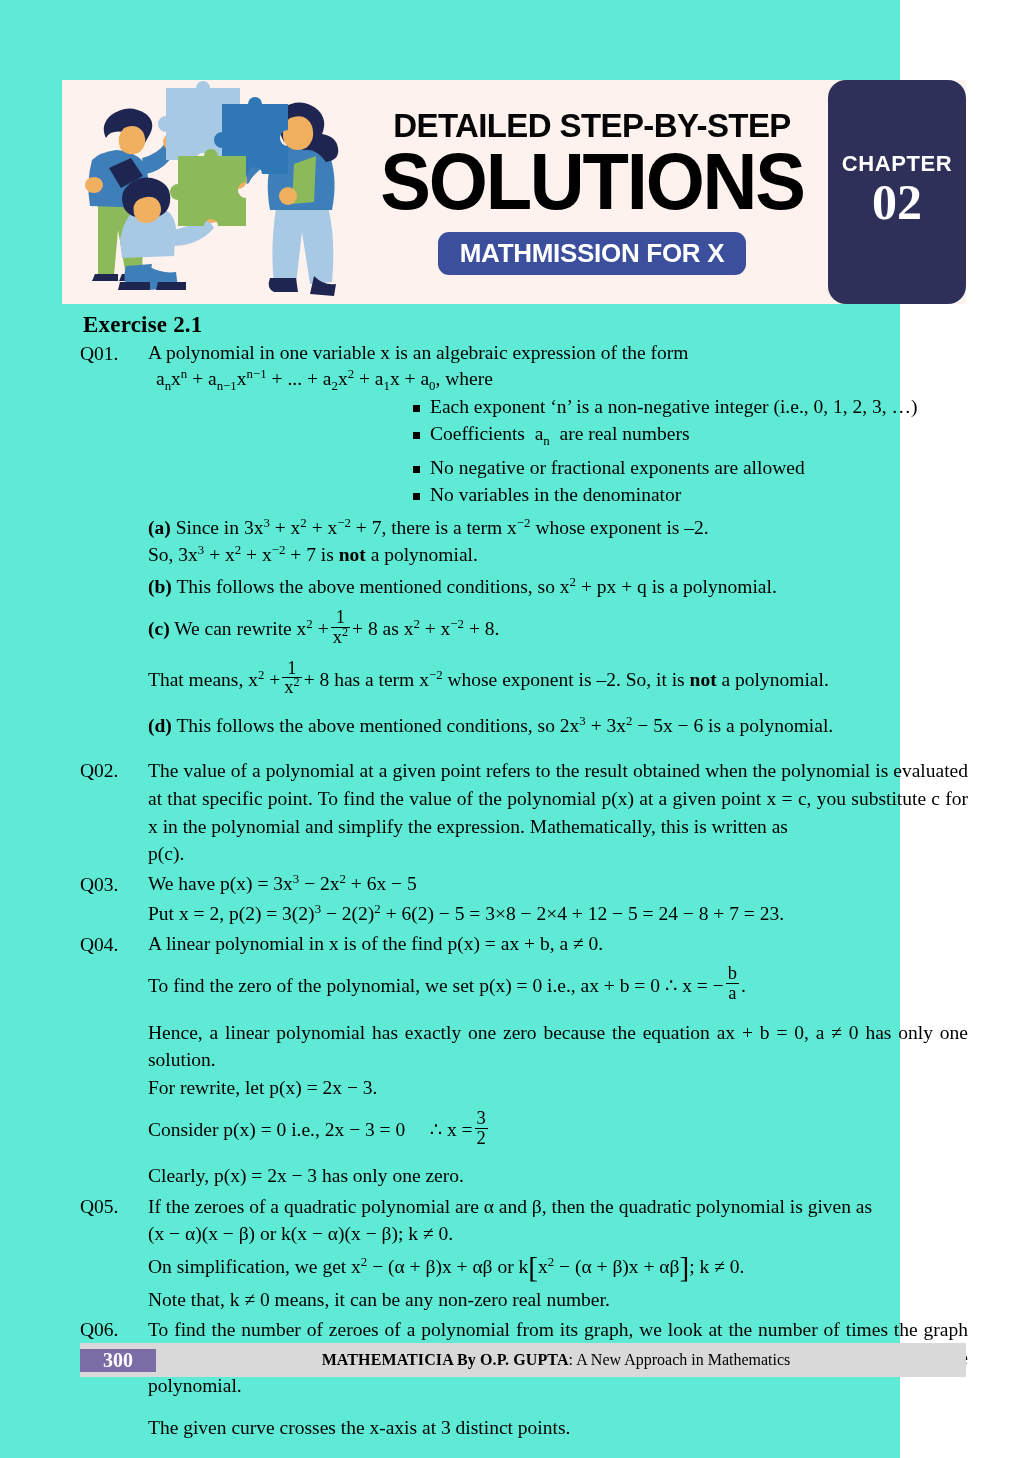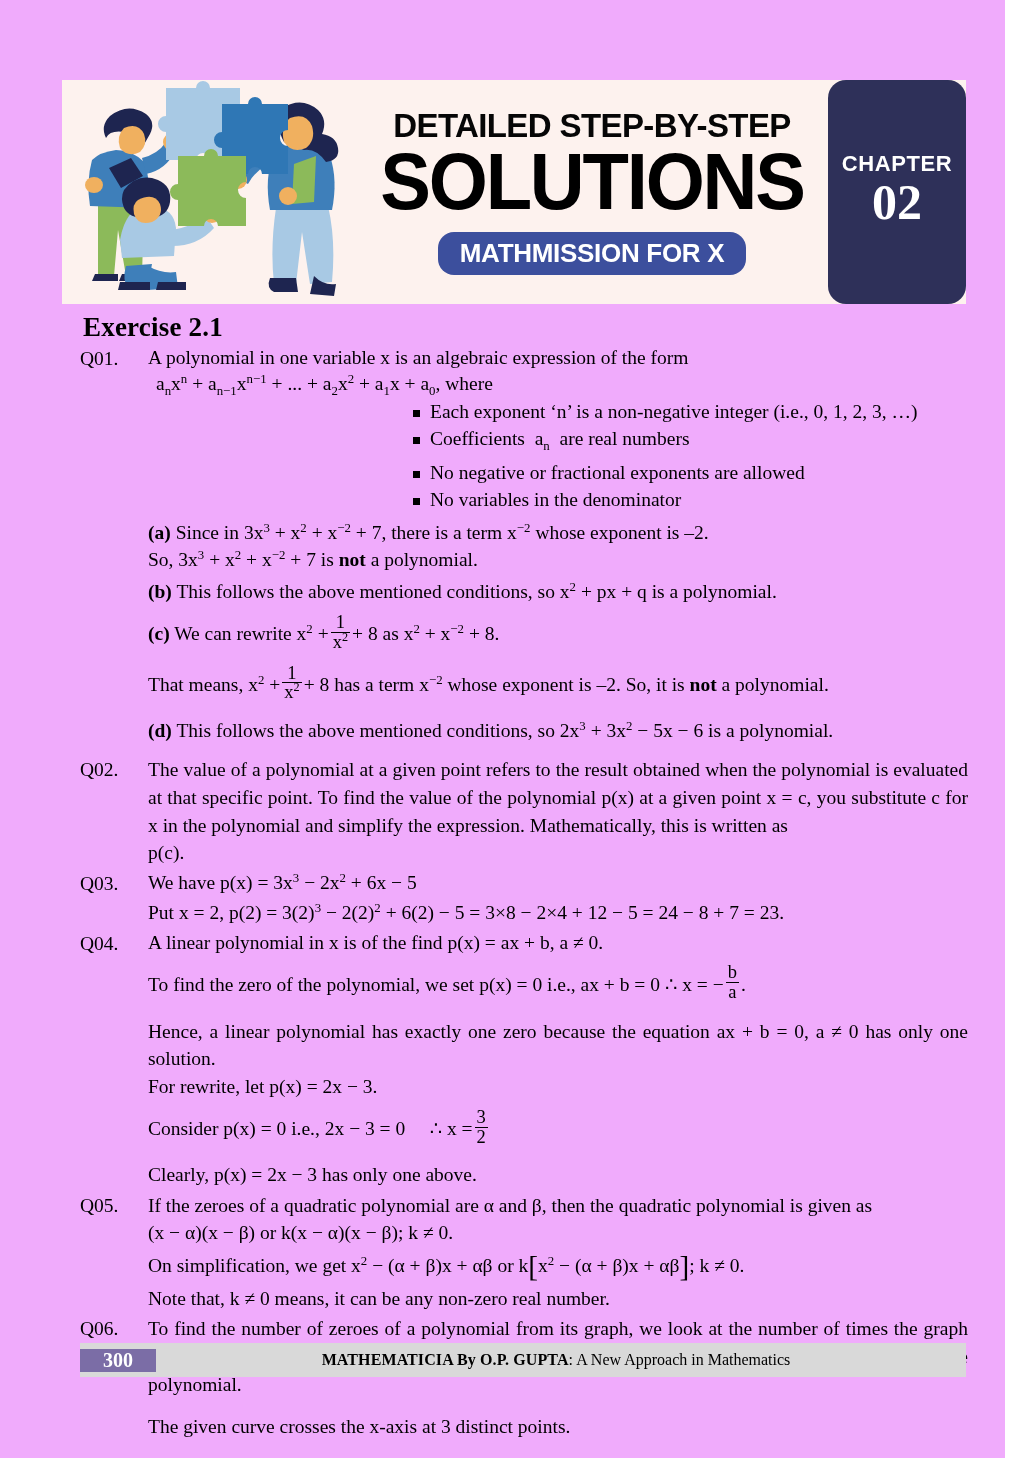--- a/index.html
+++ b/index.html
@@ -6,21 +6,21 @@
     margin: 0; padding: 0;
     background: #ffffff;
   }
   body {
     width: 1028px; height: 1458px;
     font-family: "Liberation Serif", "DejaVu Serif", serif;
     color: #000;
     position: relative;
     overflow: hidden;
   }
-  .page { position: relative; width: 1005px; height: 1458px; background:#f0abfc; }
+  .page { position: relative; width: 900px; height: 1458px; background:#5eead4; }
 
   
   .banner {
     position: absolute;
     left: 62px; top: 80px;
     width: 904px; height: 224px;
     background: #fdf2ee;
     display: flex;
     align-items: stretch;
     overflow: hidden;
@@ -52,21 +52,21 @@
     letter-spacing: -2.2px;
     color: #000;
     line-height: 0.98;
     margin: 0;
     transform: scaleY(1.06);
   }
   .badge {
     margin-top: 13px;
     background: #3c4f9d;
     color: #fff;
-    border-radius: 16px;
+    border-radius: 11px;
     padding: 8px 22px 9px 22px;
     font-family: "Liberation Sans", sans-serif;
     font-weight: 700;
     font-size: 26px;
     letter-spacing: -0.3px;
     line-height: 1;
   }
   .chapter-block {
     width: 138px; flex: 0 0 138px;
     background: #2e3059;
@@ -92,21 +92,21 @@
   }
 
   
   .content {
     position: absolute;
     left: 80px; top: 312px;
     width: 888px;
   }
   .ex-title {
     font-weight: 700;
-    font-size: 27px;
+    font-size: 23px;
     letter-spacing: 0.2px;
     margin: 0 0 2px 3px;
   }
   .qrow { display: flex; align-items: flex-start; }
   .qnum {
     flex: 0 0 68px;
     font-size: 19.5px;
     line-height: 1.30;
     padding-top: 1px;
   }
@@ -322,21 +322,21 @@
 
         <div class="line gap-m">
           <b>(d)</b>
           <span>This follows the above mentioned conditions, so</span>
           <span class="math">2x<sup>3</sup> + 3x<sup>2</sup> − 5x − 6</span>
           <span>is a polynomial.</span>
         </div>
       </div>
     </div>
 
-    <div class="qrow" style="margin-top:12px;">
+    <div class="qrow" style="margin-top:18px;">
       <div class="qnum">Q02.</div>
       <div class="qbody just">
         <span>The value of a polynomial at a given point refers to the result obtained when the polynomial is evaluated at that specific point. To find the value of the polynomial</span>
         <span class="math">p(x)</span>
         <span>at a given point</span>
         <span class="math">x = c</span><span>, you substitute c for x in the polynomial and simplify the expression. Mathematically, this is written as</span>
         <br>
         <span class="math">p(c)</span><span>.</span>
       </div>
     </div>
@@ -394,21 +394,21 @@
           &nbsp;&nbsp;&nbsp;
           <span class="math"><span>∴ x =</span><span class="frac">
                 <span class="num">3</span>
                 <span class="den">2</span>
               </span></span>
         </div>
 
         <div class="line gap-m">
           <span>Clearly,</span>
           <span class="math">p(x) = 2x − 3</span>
-          <span>has only one above.</span>
+          <span>has only one zero.</span>
         </div>
       </div>
     </div>
 
     <div class="qrow" style="margin-top:3px;">
       <div class="qnum">Q05.</div>
       <div class="qbody">
         <div class="line just">
           <span>If the zeroes of a quadratic polynomial are</span>
           <span class="math">α</span>

